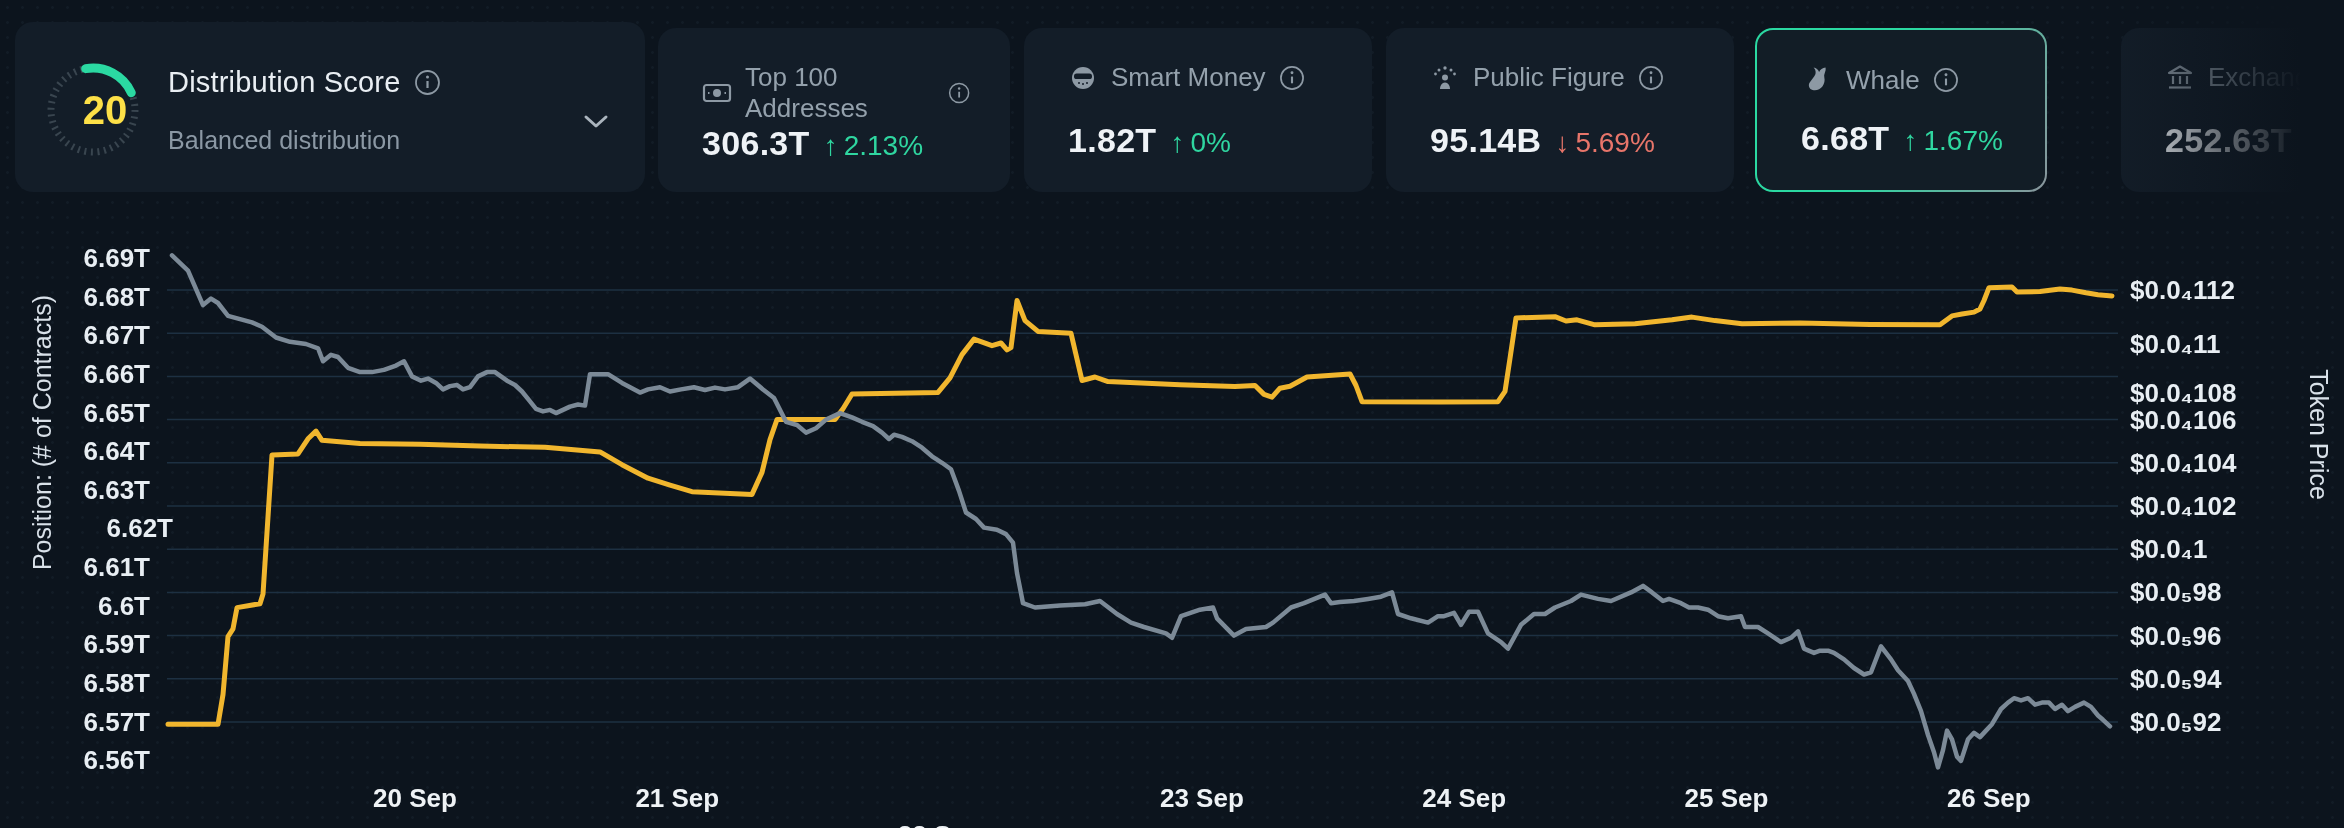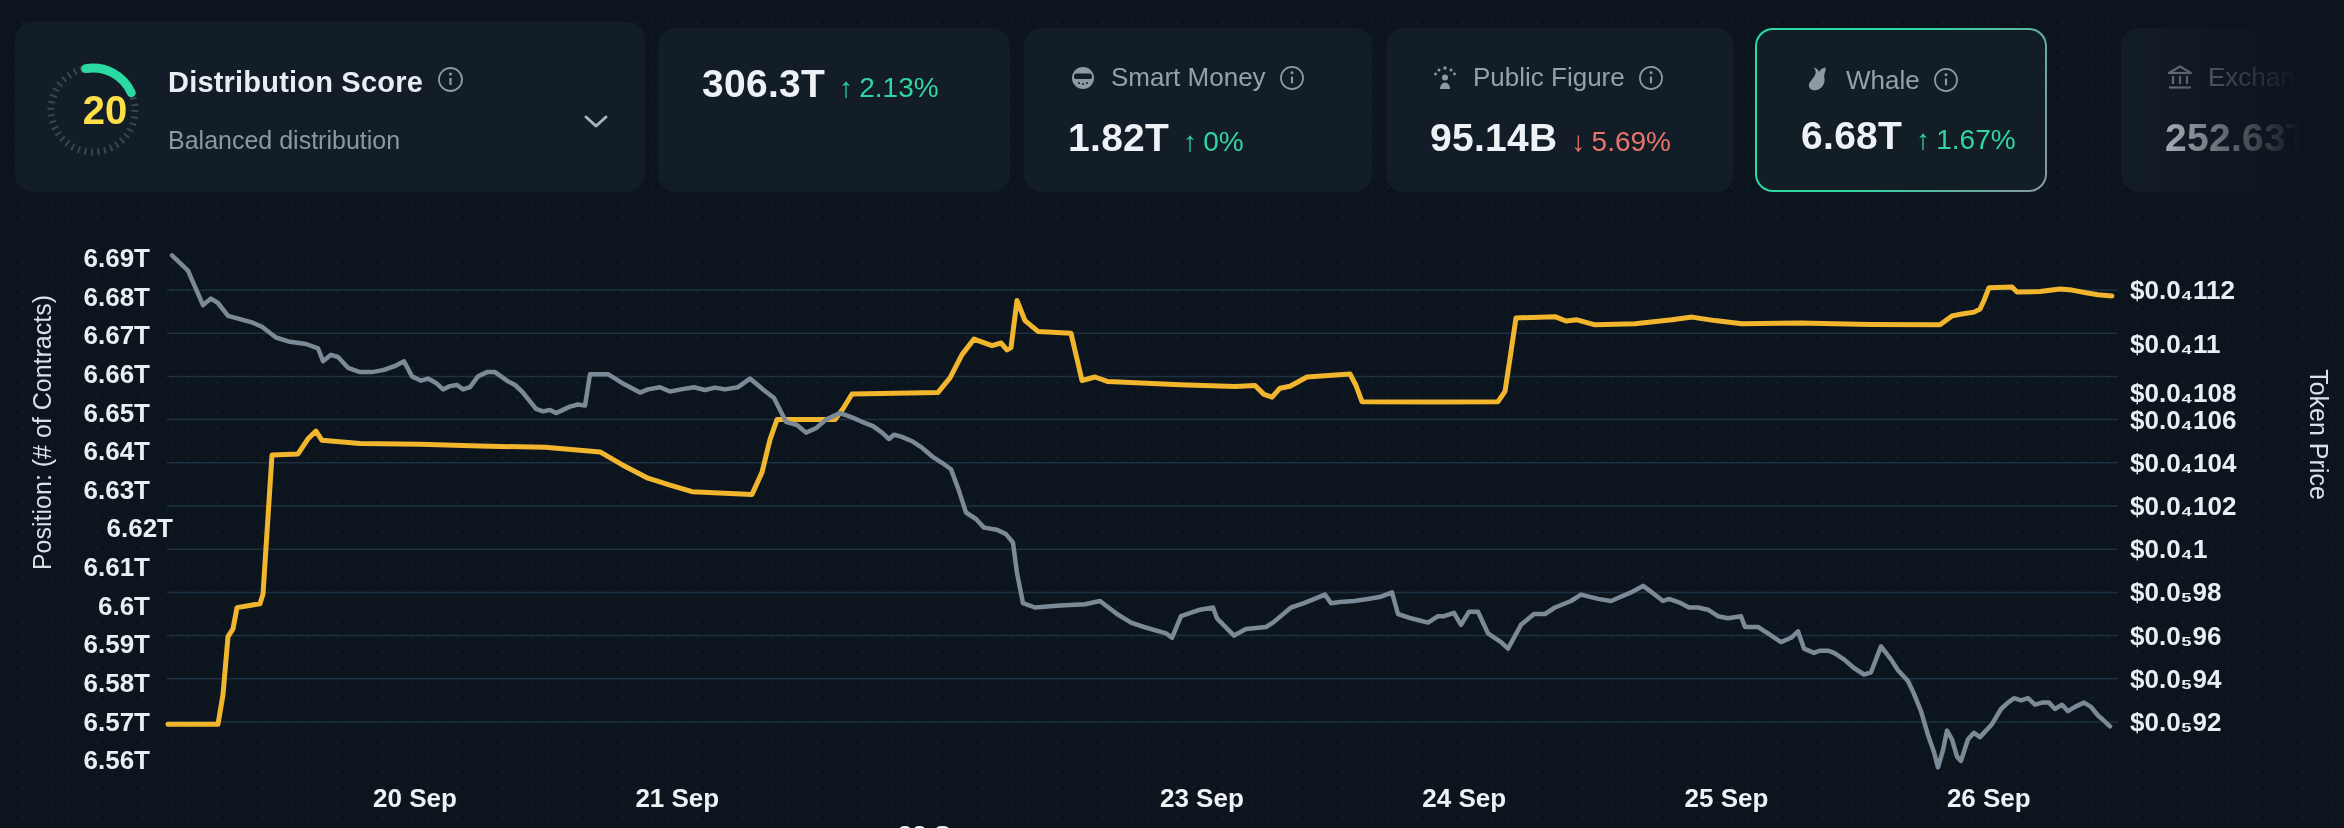--- a/index.html
+++ b/index.html
@@ -9,29 +9,29 @@
     background-size:15px 15px;opacity:.55;pointer-events:none;}
   .card{position:absolute;background:#131d28;border-radius:18px;box-sizing:border-box;}
   .score-card{left:15px;top:22px;width:630px;height:170px;}
   .stat{top:28px;height:164px;padding:34px 40px 32px 44px;display:flex;flex-direction:column;justify-content:space-between;}
   .stat.selected{border:2px solid transparent;
     background:linear-gradient(#121d26,#121d26) padding-box,
                linear-gradient(115deg,#2bd9a2 45%,#8a949c 100%) border-box;}
   .label-row{display:flex;align-items:center;gap:13px;color:#94a1ac;font-size:26px;}
   .label-row .ic{display:inline-flex;flex:0 0 auto;}
   .value-row{display:flex;align-items:baseline;gap:14px;}
-  .value{color:#eef2f6;font-size:39px;font-weight:700;letter-spacing:.3px;}
+  .value{color:#eef2f6;font-size:34px;font-weight:700;letter-spacing:.3px;}
   .chg{font-size:28px;font-weight:500;display:inline-flex;gap:6px;}
   .chg.up{color:#2fd6a0;}
   .chg.down{color:#e8756a;}
   .gauge{position:absolute;left:28px;top:38px;width:100px;height:100px;}
   .gauge-num{position:absolute;left:40px;top:38px;width:100px;height:100px;display:flex;
     align-items:center;justify-content:center;color:#fde047;font-size:40px;font-weight:700;}
-  .score-title{position:absolute;left:153px;top:44px;display:flex;align-items:flex-start;gap:14px;
-    color:#e9eef3;font-size:29px;font-weight:700;letter-spacing:.2px;}
+  .score-title{position:absolute;left:153px;top:44px;display:flex;align-items:center;gap:14px;
+    color:#e9eef3;font-size:29px;font-weight:400;letter-spacing:.2px;}
   .score-sub{position:absolute;left:153px;top:104px;color:#8b98a4;font-size:25px;}
   .score-chevron{position:absolute;left:568px;top:92px;}
   .axis-title{position:absolute;color:#d9e1e9;font-size:25px;white-space:nowrap;text-align:center;width:500px;}
   .axis-title.left{left:-208px;top:418px;transform:rotate(-90deg);}
   .axis-title.right{left:2068px;top:420px;transform:rotate(90deg);}
   .tick{position:absolute;color:#e8eef3;font-size:26px;font-weight:600;line-height:32px;}
   .tick.l{width:150px;text-align:right;}
   .tick.r{left:2130px;width:200px;text-align:left;}
   .tick.x{width:160px;text-align:center;top:782px;color:#eef2f5;}
   #chart-svg{position:absolute;left:0;top:0;}
@@ -56,20 +56,36 @@
       <circle cx="13.5" cy="8" r="1.5" fill="#8d99a4"></circle>
     </svg>
   </div>
   <div class="score-sub">Balanced distribution</div>
   <svg class="score-chevron" width="26" height="15" viewBox="0 0 26 15">
     <polyline points="3,3 13,12 23,3" fill="none" stroke="#aab4bd" stroke-width="3" stroke-linecap="round" stroke-linejoin="round"></polyline>
   </svg>
 </div>
 
 <div class="card stat" style="left:658px;width:352px;">
+  <div class="label-row">
+    <span class="ic">
+      <svg width="30" height="30" viewBox="0 0 30 30">
+        <rect x="2" y="7" width="26" height="16" rx="2.5" fill="none" stroke="#8d99a4" stroke-width="2.2"></rect>
+        <circle cx="15" cy="15" r="4" fill="#8d99a4"></circle>
+        <line x1="6" y1="15" x2="7.5" y2="15" stroke="#8d99a4" stroke-width="2.2"></line>
+        <line x1="22.5" y1="15" x2="24" y2="15" stroke="#8d99a4" stroke-width="2.2"></line>
+      </svg>
+      </span>
+    <span>Top 100 Addresses</span>
+    <svg width="26" height="26" viewBox="0 0 27 27">
+      <circle cx="13.5" cy="13.5" r="11.5" fill="none" stroke="#8d99a4" stroke-width="1.8"></circle>
+      <line x1="13.5" y1="12" x2="13.5" y2="19" stroke="#8d99a4" stroke-width="2.2"></line>
+      <circle cx="13.5" cy="8" r="1.5" fill="#8d99a4"></circle>
+    </svg>
+  </div>
   <div class="value-row">
     <span class="value">306.3T</span>
     <span class="chg up">
         <span>↑</span>
         <span>2.13%</span>
       </span>
   </div>
 </div>
 
 <div class="card stat" style="left:1024px;width:348px;">

